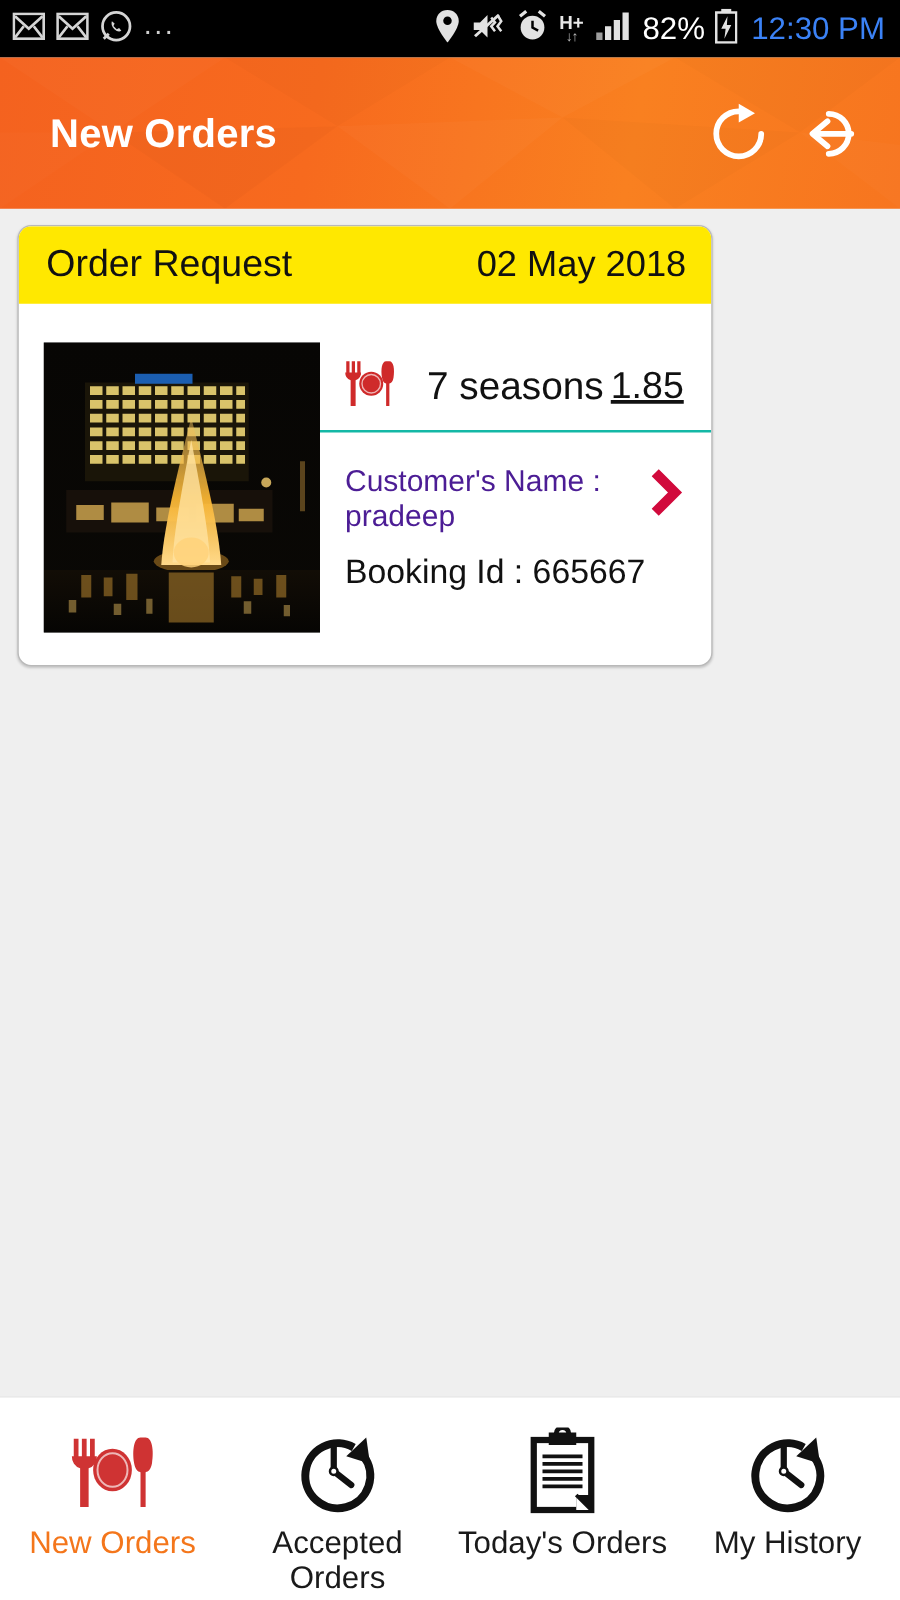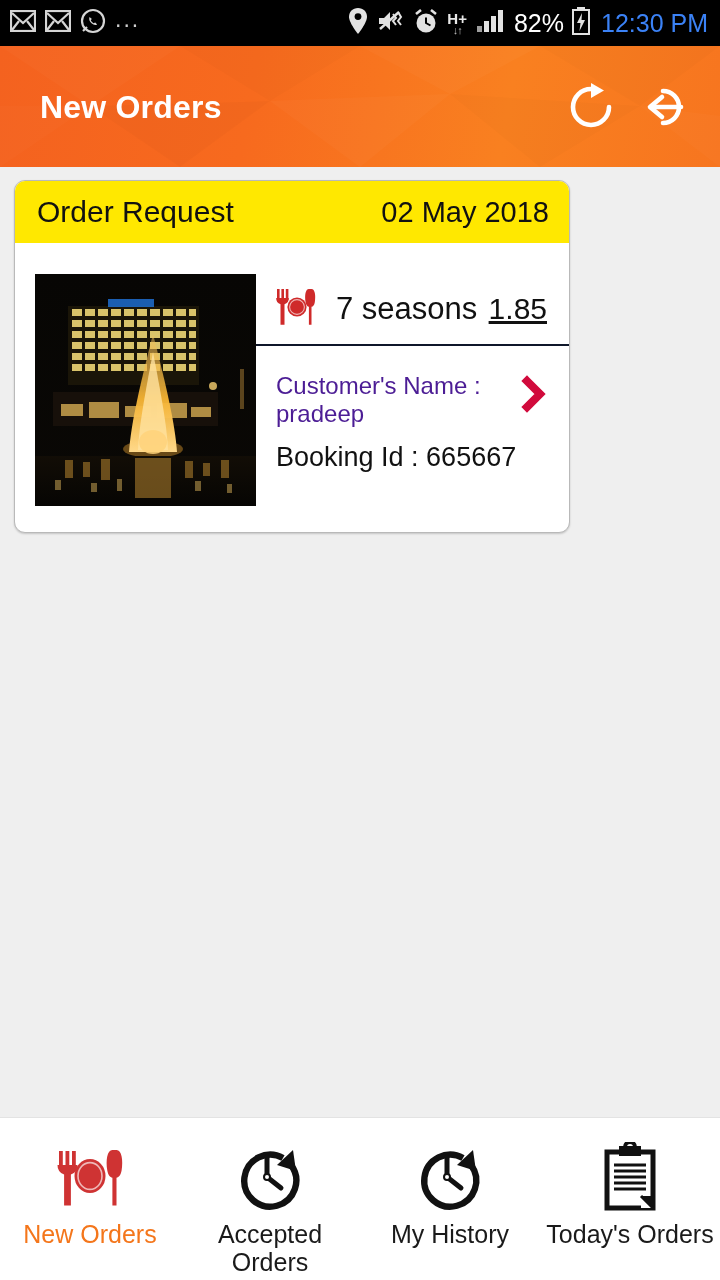--- a/index.html
+++ b/index.html
@@ -66,22 +66,23 @@
 
   .card-body{ display:flex; padding:31px 0 26px 20px; }
   .thumb{
     width:221px; height:232px; flex:0 0 221px;
     background:#000; position:relative; overflow:hidden;
   }
   .right{ flex:1; padding-left:0; display:flex; flex-direction:column; }
 
   .rest-row{
     display:flex; align-items:center; height:72px;
-    padding:0 22px 0 18px; border-bottom:2px solid #0f172a;
+    padding:0 22px 0 18px; border-bottom:2px solid #14b8a6;
     margin-left:0;
+    text-align:center;
   }
   .rest-name{ font-size:31px; color:#111; margin-left:18px; flex:1;}
   .rest-rating{ font-size:30px; color:#111;text-decoration:underline; }
 
   .cust{ padding:26px 0 0 20px; position:relative; }
   .cust-name{ font-size:24px; color:#4c1d95; }
   .cust-book{ font-size:27px; color:#111; margin-top:14px; }
   .chev{
     position:absolute; right:22px; top:28px;
   }
@@ -395,44 +396,44 @@
         <line x1="34" y1="14" x2="34" y2="34" stroke="#111" stroke-width="5" stroke-linecap="round"></line>
         <line x1="34" y1="34" x2="48" y2="45" stroke="#111" stroke-width="5" stroke-linecap="round"></line>
         <circle cx="34" cy="34" r="3" fill="#fff" stroke="#111" stroke-width="2"></circle>
       </svg>
     </div>
     <div class="nav-lbl">Accepted Orders</div>
   </div>
 
   <div class="nav-item">
     <div class="nav-ico">
-      <svg width="74" height="70" viewBox="0 0 74 70">
-        <path d="M58 22 A26 26 0 1 1 50 15" fill="none" stroke="#111" stroke-width="6.4" stroke-linecap="butt"></path>
-        <polygon points="60,7 63,28 44,22" fill="#111"></polygon>
-        <line x1="34" y1="14" x2="34" y2="34" stroke="#111" stroke-width="5" stroke-linecap="round"></line>
-        <line x1="34" y1="34" x2="48" y2="45" stroke="#111" stroke-width="5" stroke-linecap="round"></line>
-        <circle cx="34" cy="34" r="3" fill="#fff" stroke="#111" stroke-width="2"></circle>
-      </svg>
-    </div>
-    <div class="nav-lbl">My History</div>
-  </div>
-
-  <div class="nav-item">
-    <div class="nav-ico">
       <svg width="62" height="72" viewBox="0 0 62 72">
         <rect x="8" y="10" width="46" height="56" fill="none" stroke="#111" stroke-width="5"></rect>
         <rect x="20" y="4" width="22" height="10" fill="#111"></rect>
         <path d="M26 5 a5 5 0 0 1 10 0" fill="none" stroke="#111" stroke-width="4"></path>
         <g stroke="#111" stroke-width="3">
           <line x1="15" y1="23" x2="47" y2="23"></line>
             <line x1="15" y1="29" x2="47" y2="29"></line>
           <line x1="15" y1="35" x2="47" y2="35"></line>
             <line x1="15" y1="41" x2="47" y2="41"></line>
           <line x1="15" y1="47" x2="47" y2="47"></line>
         </g>
         <polygon points="42,54 54,54 54,66 42,66" fill="#111"></polygon>
         <polygon points="42,54 42,66 54,66" fill="#fff"></polygon>
         <polyline points="42,54 54,66" stroke="#111" stroke-width="3" fill="none"></polyline>
       </svg>
     </div>
     <div class="nav-lbl">Today's Orders</div>
   </div>
+
+  <div class="nav-item">
+    <div class="nav-ico">
+      <svg width="74" height="70" viewBox="0 0 74 70">
+        <path d="M58 22 A26 26 0 1 1 50 15" fill="none" stroke="#111" stroke-width="6.4" stroke-linecap="butt"></path>
+        <polygon points="60,7 63,28 44,22" fill="#111"></polygon>
+        <line x1="34" y1="14" x2="34" y2="34" stroke="#111" stroke-width="5" stroke-linecap="round"></line>
+        <line x1="34" y1="34" x2="48" y2="45" stroke="#111" stroke-width="5" stroke-linecap="round"></line>
+        <circle cx="34" cy="34" r="3" fill="#fff" stroke="#111" stroke-width="2"></circle>
+      </svg>
+    </div>
+    <div class="nav-lbl">My History</div>
+  </div>
 </div>
 
 </body></html>

